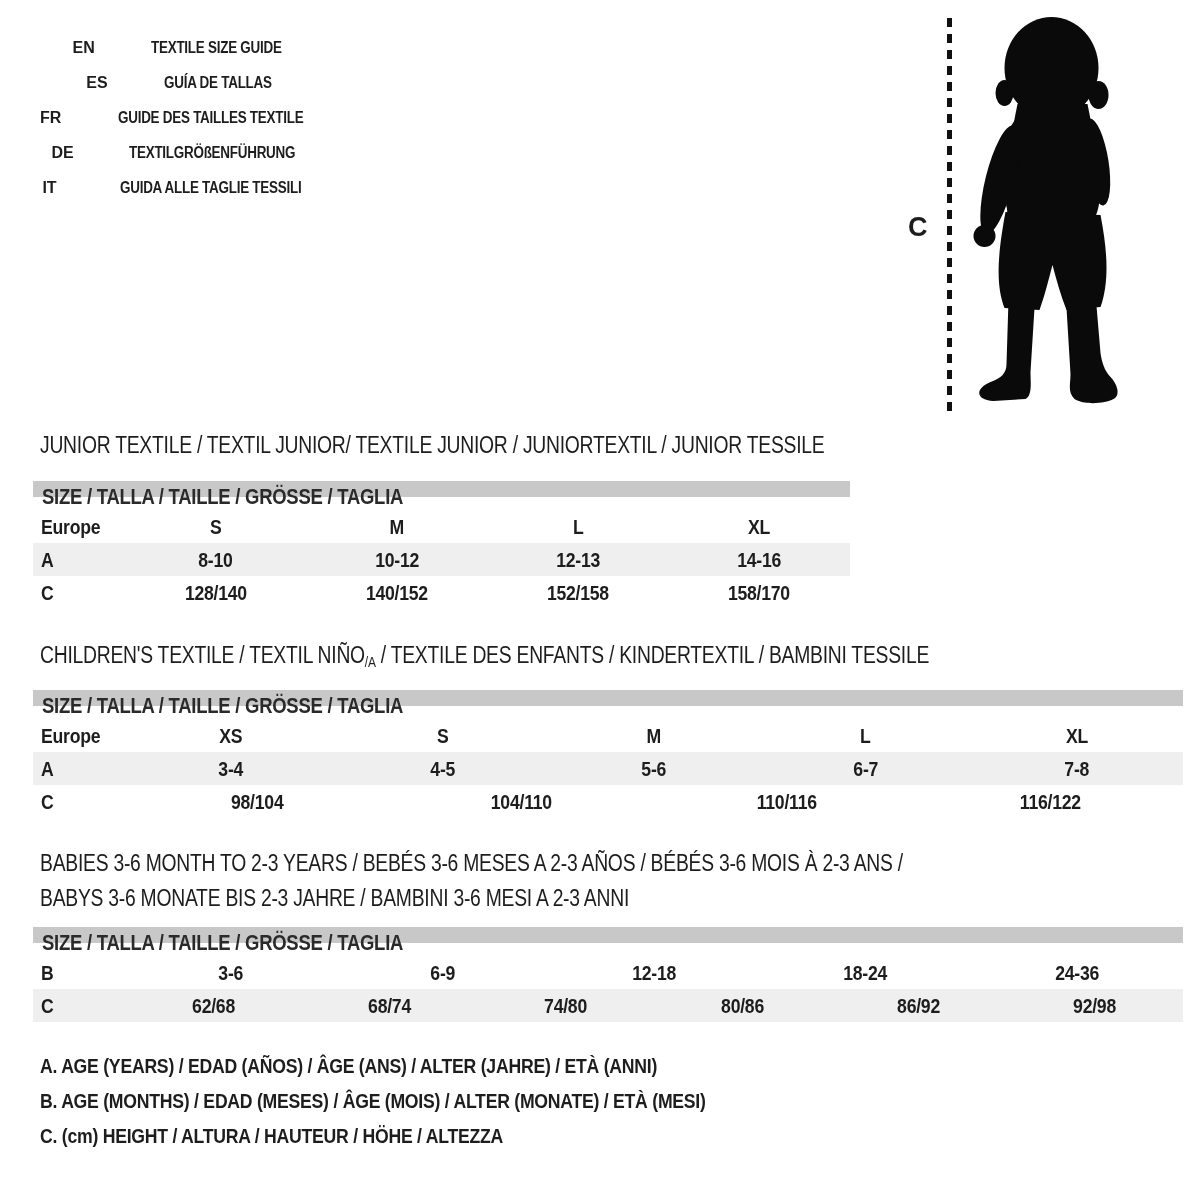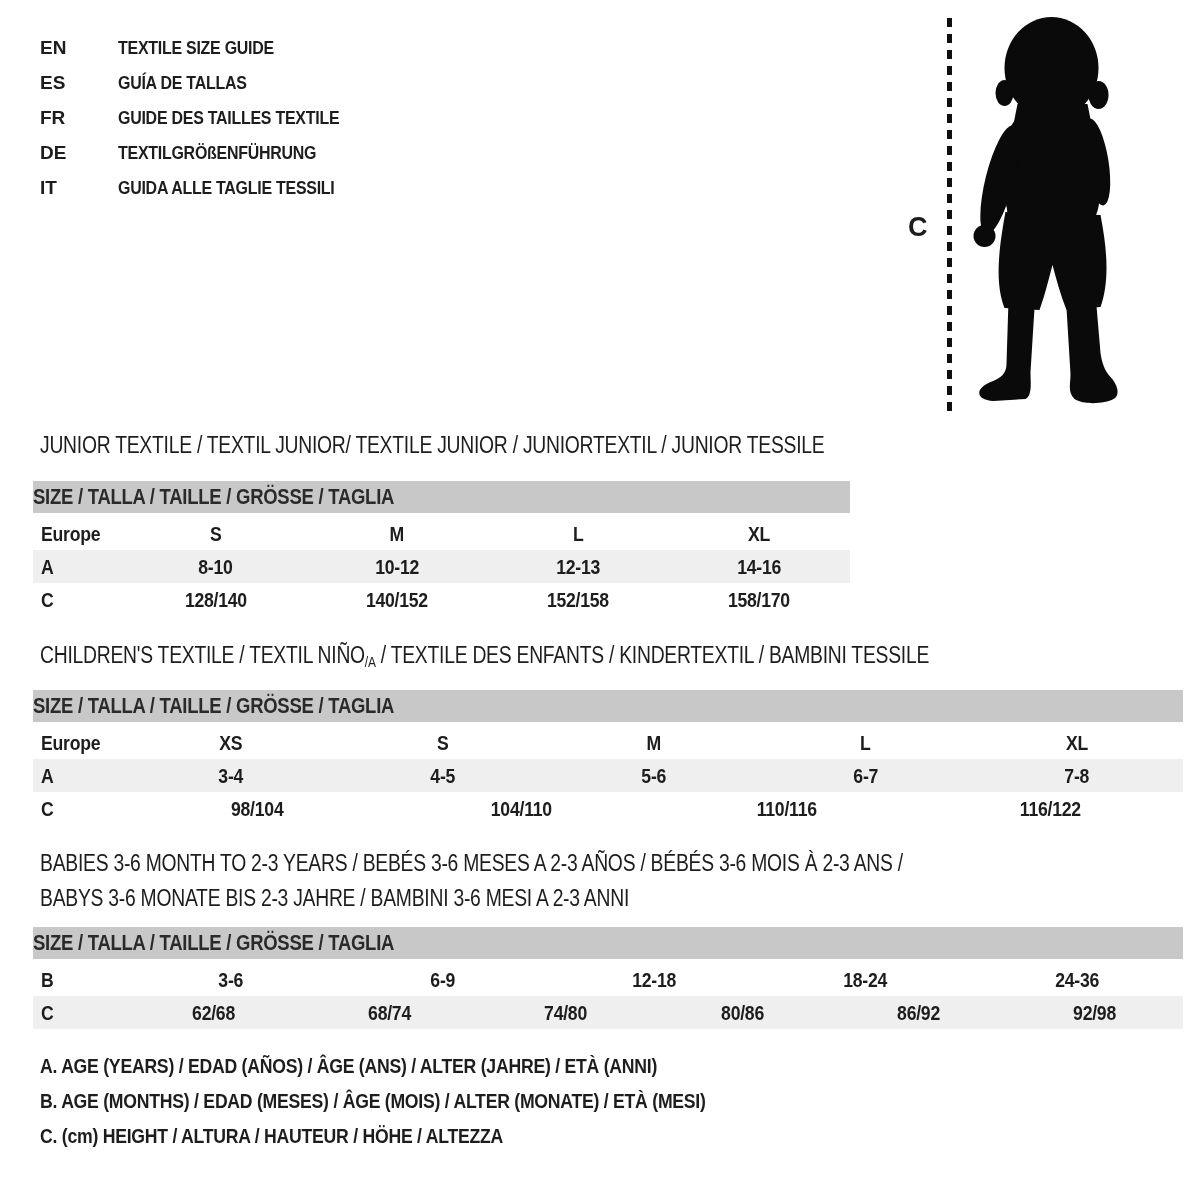--- a/index.html
+++ b/index.html
@@ -6,39 +6,39 @@
   html,body { width:1200px; height:1200px; background:#ffffff; }
   body { font-family:"Liberation Sans","DejaVu Sans",sans-serif; color:#1d1d1d; overflow:hidden; }
   .page { position:relative; width:1200px; height:1200px; background:#fff; }
 
   
   .cnd  { display:inline-block; transform:scaleX(0.84); transform-origin:0 50%; white-space:nowrap; letter-spacing:-0.3px; }
   .cndc { transform-origin:50% 50%; }
 
   
   .langs { position:absolute; left:40px; top:30px; }
-  .lang-row { display:flex; height:35px; align-items:center; font-weight:bold; font-size:19px; }
+  .lang-row { display:flex; height:35px; align-items:center; font-weight:bold; font-size:16px;justify-content:center; }
   .lang-code { width:78px; }
   .lang-title { }
 
   
   .measure-line { position:absolute; left:947px; top:18px; width:5px; height:398px;
     background:repeating-linear-gradient(to bottom,#101010 0 9px,transparent 9px 16px); }
   .measure-label { position:absolute; left:908px; top:212px; font-weight:bold; font-size:27px; }
   .toddler { position:absolute; left:962px; top:12px; }
 
   
   .sec-title { position:absolute; left:40px; font-weight:normal; font-size:23px; line-height:35px; white-space:nowrap; }
   .subtxt { font-size:0.62em; vertical-align:-0.25em; }
 
   
   .tbl { position:absolute; left:33px; font-weight:bold; font-size:21px; }
   .t1 { width:817px; }
   .t2, .t3 { width:1150px; }
-  .tbl-head { height:32px; line-height:32px; background:#c8c8c8; margin-bottom:4px;
+  .tbl-head { height:16px; line-height:32px; background:#c8c8c8; padding-left:9px; margin-bottom:13px;
               font-size:22px; color:#2a2a2a; }
   .row { display:flex; height:33px; line-height:33px; }
   .row.shaded { background:#efefef; }
   .cell { text-align:center; }
   .cell.label { width:92px; padding-left:8px; text-align:left; }
   .cell.data { flex:1; }
 
   
   .legend { position:absolute; left:40px; top:1048px; font-weight:bold; font-size:21px; }
   .legend-line { height:35px; line-height:35px; white-space:nowrap; }

